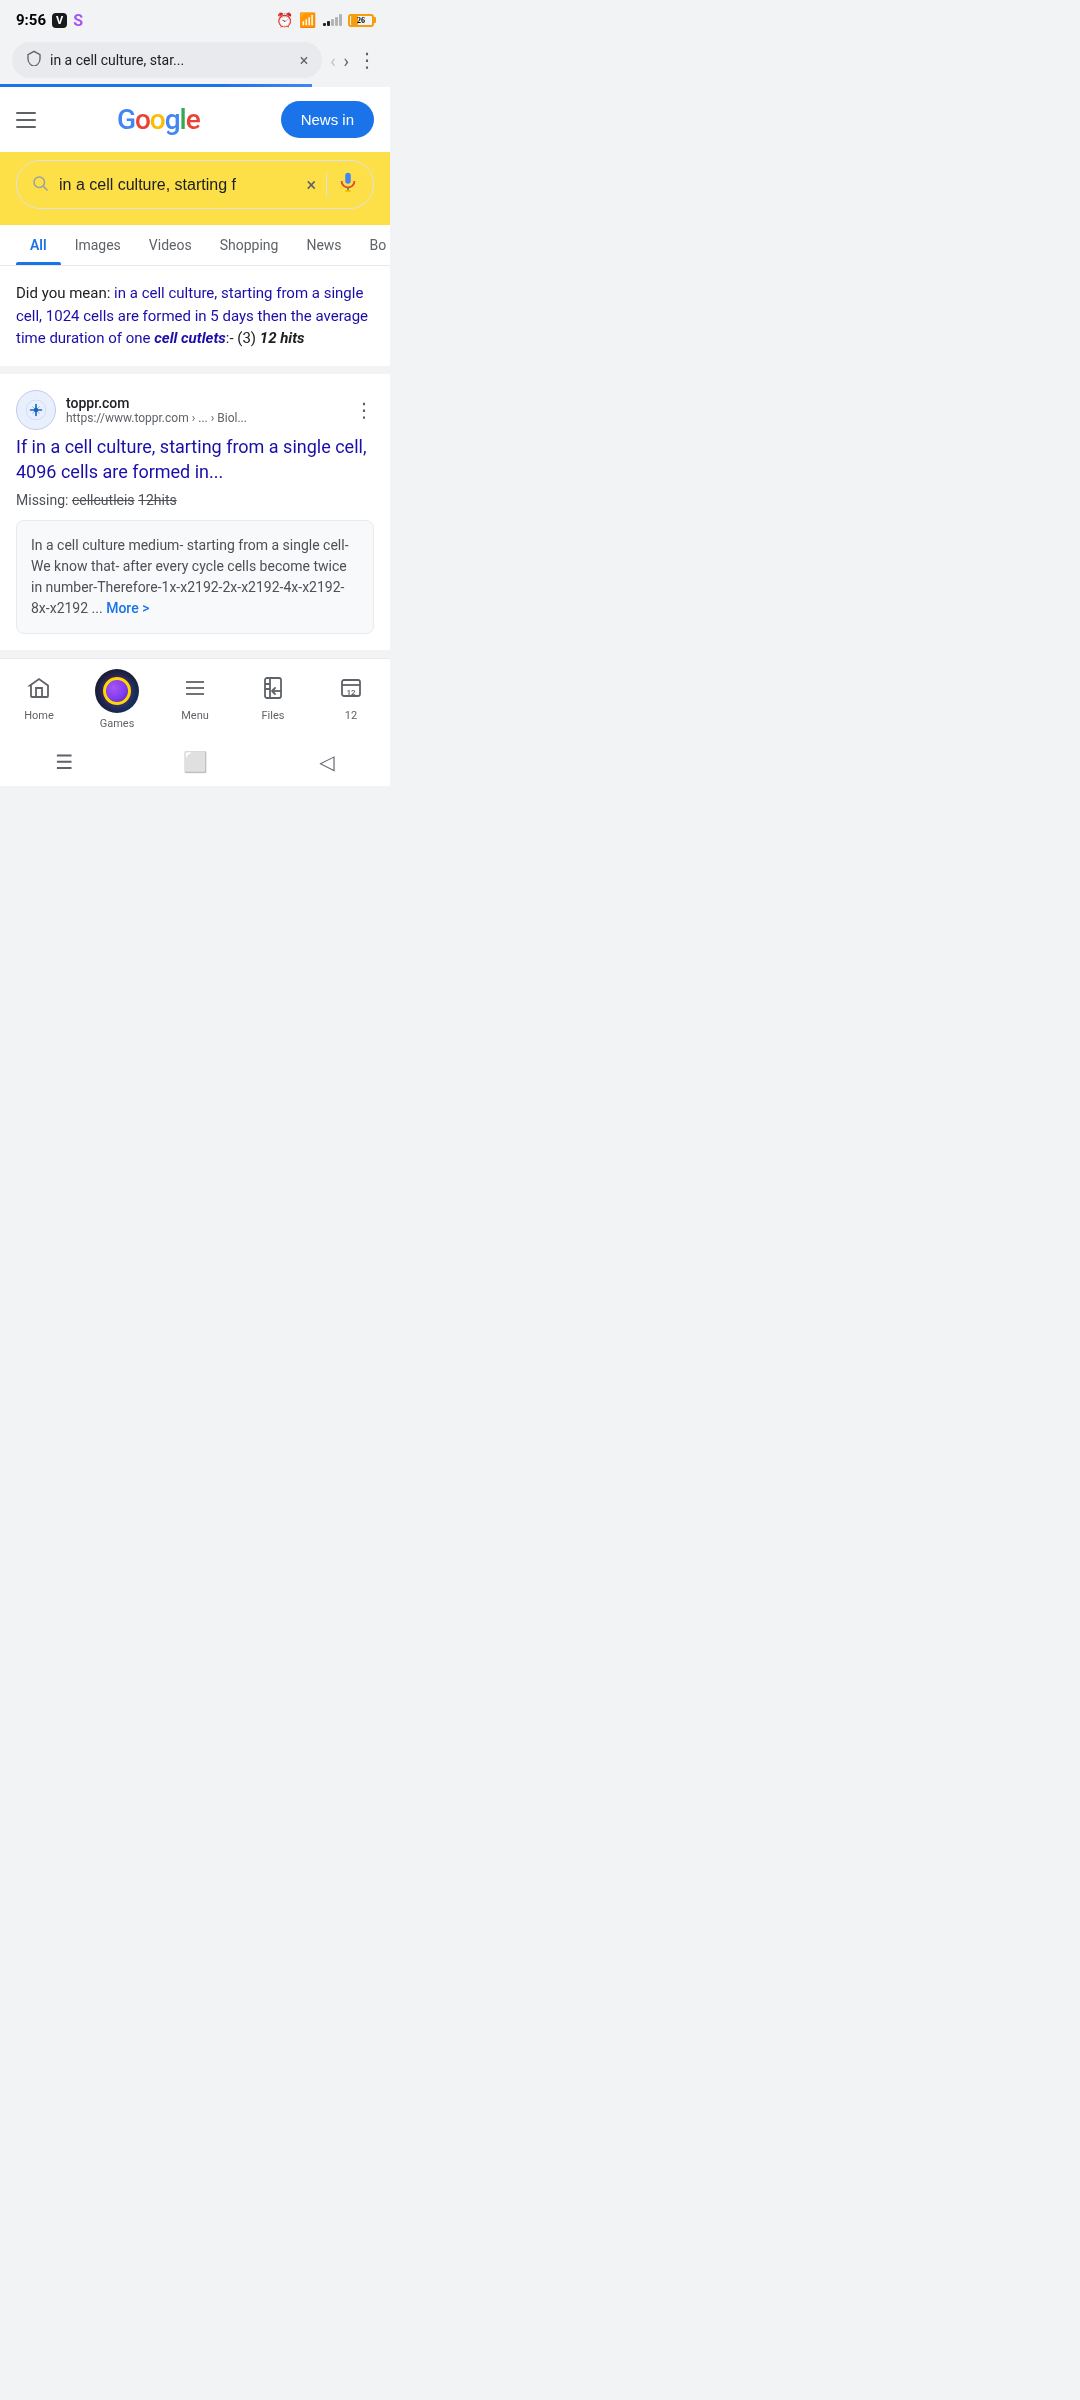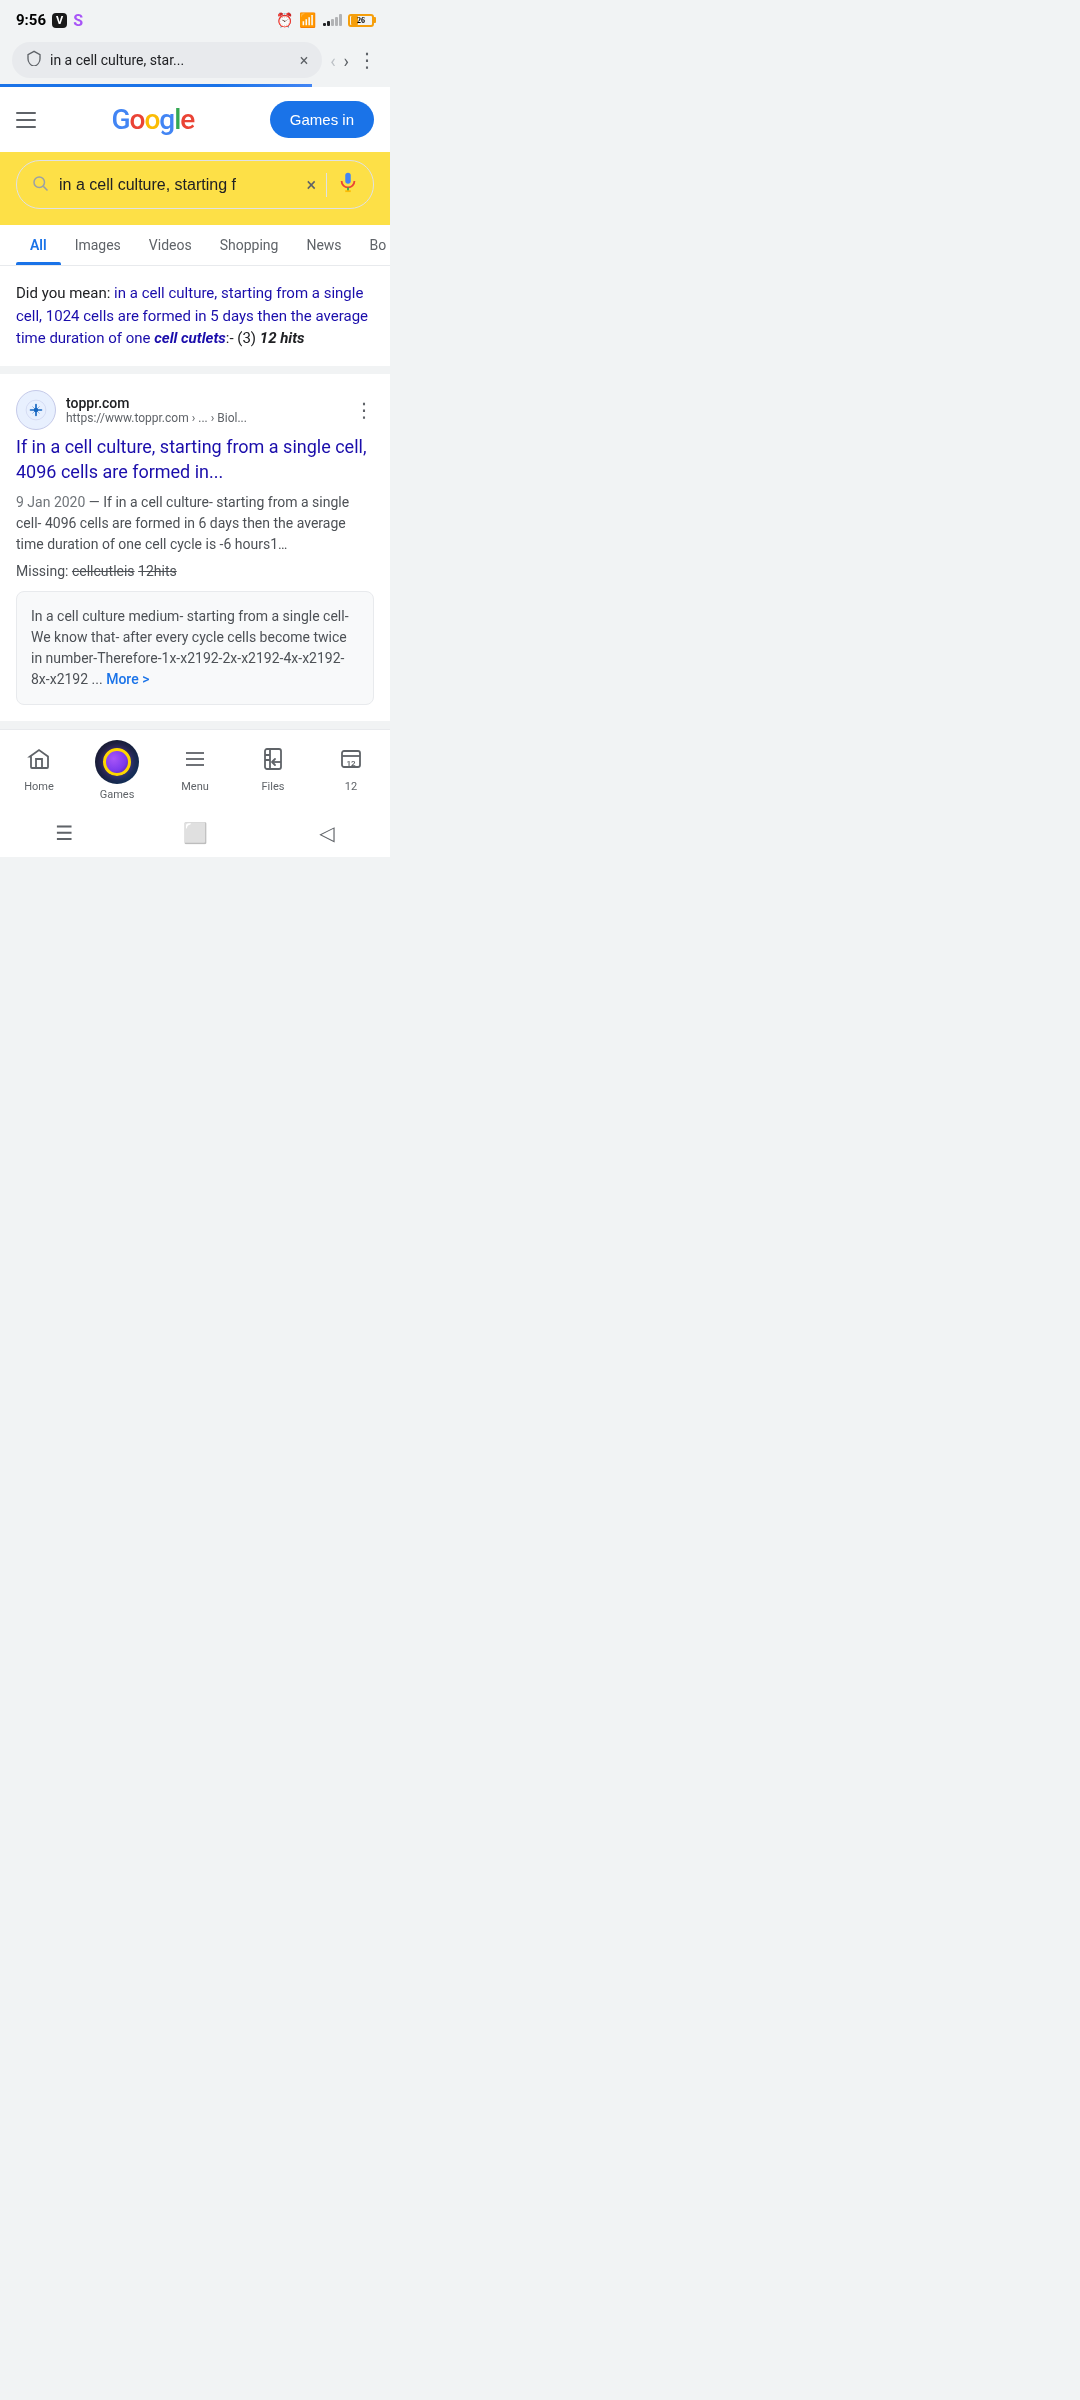--- a/index.html
+++ b/index.html
@@ -425,21 +425,21 @@
   <div class="hamburger">
     <span></span>
       <span></span>
       <span></span>
   </div>
   <div>
     <span class="google-logo">
       <span class="g-blue">G</span><span class="g-red">o</span><span class="g-yellow">o</span><span class="g-blue">g</span><span class="g-green">l</span><span class="g-red">e</span>
     </span>
   </div>
-  <button class="sign-in-btn">Games in</button>
+  <button class="sign-in-btn">News in</button>
 </div>
 
 <div class="search-bar-container">
   <div class="search-bar">
     <span class="search-icon">
       <svg width="18" height="18" viewBox="0 0 24 24" fill="none" stroke="#9aa0a6" stroke-width="2">
         <circle cx="11" cy="11" r="7"></circle>
         <line x1="16.5" y1="16.5" x2="22" y2="22"></line>
       </svg>
     </span>
@@ -486,24 +486,20 @@
         <div>
           <div class="source-domain">toppr.com</div>
           <div class="source-url">https://www.toppr.com › ... › Biol...</div>
         </div>
       </div>
       <span class="result-more-btn">⋮</span>
     </div>
 
     <div class="result-title">If in a cell culture, starting from a single cell, 4096 cells are formed in...</div>
 
-    <div class="result-snippet">
-      <span class="result-date">9 Jan 2020</span>
-      <span>— If in a cell culture- starting from a single cell- 4096 cells are formed in 6 days then the average time duration of one cell cycle is -6 hours1…</span>
-    </div>
 
     <div class="missing-text">
       <span>Missing: </span>
       <span class="missing-strikethrough">cellcutleis</span>
       <span> </span>
       <span class="missing-strikethrough">12hits</span>
     </div>
 
     <div class="expandable-box">
       <span>In a cell culture medium- starting from a single cell-We know that- after every cycle cells become twice in number-Therefore-1x-x2192-2x-x2192-4x-x2192-8x-x2192 ...</span>

